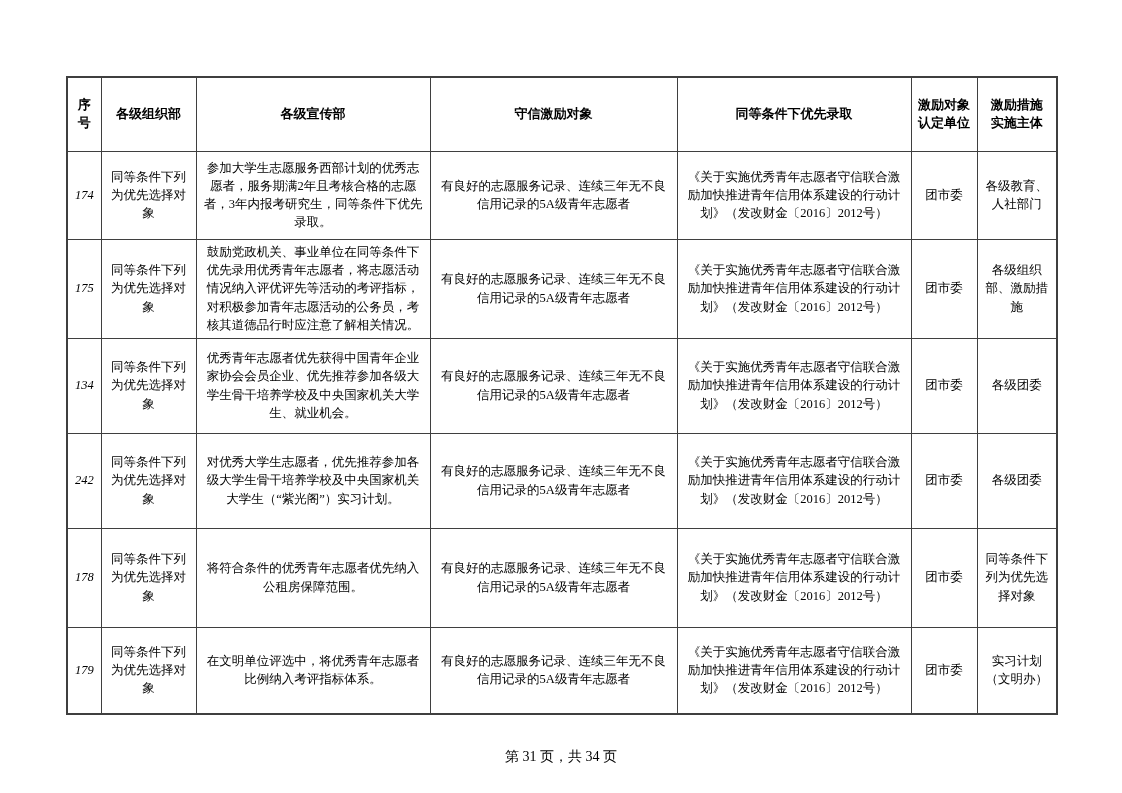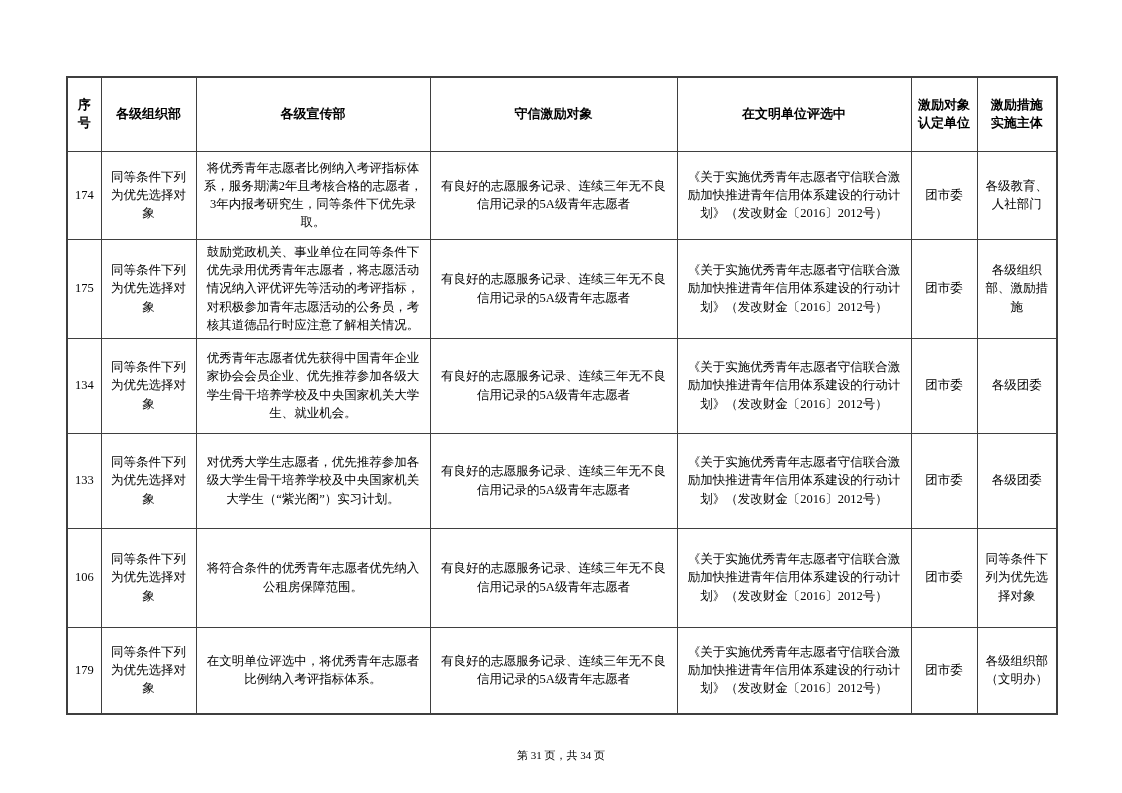--- a/index.html
+++ b/index.html
@@ -26,37 +26,37 @@
     text-align:center;
     vertical-align:middle;
     overflow:hidden;
   }
   table.incentive th {
     font-weight:bold;
     font-size:13px;
     white-space:pre-line;
     line-height:1.4;
   }
-  td.c-no { font-size:13px; }
+  td.c-no { font-size:13px;font-style:italic; }
   td.c-content, td.c-basis {
     text-align:justify;
     text-justify:inter-ideograph;
   }
   tr.hrow  { height:74px; }
   tr.row-0 { height:88px; }
   tr.row-1 { height:99px; }
   tr.row-2 { height:95px; }
   tr.row-3 { height:95px; }
   tr.row-4 { height:99px; }
   tr.row-5 { height:87px; }
   .footer {
     position:absolute;
     left:0; right:0; top:748px;
     text-align:center;
-    font-size:11px;
+    font-size:14px;
     color:#000000;
   }
 </style>
 </head>
 <body>
 
 <div class="page">
 
   <table class="incentive">
     <colgroup>
@@ -68,32 +68,32 @@
       <col style="width:66px">
       <col style="width:80px">
     </colgroup>
     <thead>
       <tr class="hrow">
         <th>序
 号</th>
         <th>各级组织部</th>
         <th>各级宣传部</th>
         <th>守信激励对象</th>
-        <th>在文明单位评选中</th>
+        <th>同等条件下优先录取</th>
         <th>激励对象
 认定单位</th>
         <th>激励措施
 实施主体</th>
       </tr>
     </thead>
     <tbody>
       <tr class="row-0">
         <td class="c-no">174</td>
         <td class="c-cat">同等条件下列为优先选择对象</td>
-        <td class="c-content">将优秀青年志愿者比例纳入考评指标体系，服务期满2年且考核合格的志愿者，3年内报考研究生，同等条件下优先录取。</td>
+        <td class="c-content">参加大学生志愿服务西部计划的优秀志愿者，服务期满2年且考核合格的志愿者，3年内报考研究生，同等条件下优先录取。</td>
         <td class="c-target">有良好的志愿服务记录、连续三年无不良信用记录的5A级青年志愿者</td>
         <td class="c-basis">《关于实施优秀青年志愿者守信联合激励加快推进青年信用体系建设的行动计划》（发改财金〔2016〕2012号）</td>
         <td class="c-unit">团市委</td>
         <td class="c-impl">各级教育、人社部门</td>
       </tr>
       <tr class="row-1">
         <td class="c-no">175</td>
         <td class="c-cat">同等条件下列为优先选择对象</td>
         <td class="c-content">鼓励党政机关、事业单位在同等条件下优先录用优秀青年志愿者，将志愿活动情况纳入评优评先等活动的考评指标，对积极参加青年志愿活动的公务员，考核其道德品行时应注意了解相关情况。</td>
         <td class="c-target">有良好的志愿服务记录、连续三年无不良信用记录的5A级青年志愿者</td>
@@ -104,44 +104,44 @@
       <tr class="row-2">
         <td class="c-no">134</td>
         <td class="c-cat">同等条件下列为优先选择对象</td>
         <td class="c-content">优秀青年志愿者优先获得中国青年企业家协会会员企业、优先推荐参加各级大学生骨干培养学校及中央国家机关大学生、就业机会。</td>
         <td class="c-target">有良好的志愿服务记录、连续三年无不良信用记录的5A级青年志愿者</td>
         <td class="c-basis">《关于实施优秀青年志愿者守信联合激励加快推进青年信用体系建设的行动计划》（发改财金〔2016〕2012号）</td>
         <td class="c-unit">团市委</td>
         <td class="c-impl">各级团委</td>
       </tr>
       <tr class="row-3">
-        <td class="c-no">133</td>
+        <td class="c-no">242</td>
         <td class="c-cat">同等条件下列为优先选择对象</td>
         <td class="c-content">对优秀大学生志愿者，优先推荐参加各级大学生骨干培养学校及中央国家机关大学生（“紫光阁”）实习计划。</td>
         <td class="c-target">有良好的志愿服务记录、连续三年无不良信用记录的5A级青年志愿者</td>
         <td class="c-basis">《关于实施优秀青年志愿者守信联合激励加快推进青年信用体系建设的行动计划》（发改财金〔2016〕2012号）</td>
         <td class="c-unit">团市委</td>
         <td class="c-impl">各级团委</td>
       </tr>
       <tr class="row-4">
-        <td class="c-no">106</td>
+        <td class="c-no">178</td>
         <td class="c-cat">同等条件下列为优先选择对象</td>
         <td class="c-content">将符合条件的优秀青年志愿者优先纳入公租房保障范围。</td>
         <td class="c-target">有良好的志愿服务记录、连续三年无不良信用记录的5A级青年志愿者</td>
         <td class="c-basis">《关于实施优秀青年志愿者守信联合激励加快推进青年信用体系建设的行动计划》（发改财金〔2016〕2012号）</td>
         <td class="c-unit">团市委</td>
         <td class="c-impl">同等条件下列为优先选择对象</td>
       </tr>
       <tr class="row-5">
         <td class="c-no">179</td>
         <td class="c-cat">同等条件下列为优先选择对象</td>
         <td class="c-content">在文明单位评选中，将优秀青年志愿者比例纳入考评指标体系。</td>
         <td class="c-target">有良好的志愿服务记录、连续三年无不良信用记录的5A级青年志愿者</td>
         <td class="c-basis">《关于实施优秀青年志愿者守信联合激励加快推进青年信用体系建设的行动计划》（发改财金〔2016〕2012号）</td>
         <td class="c-unit">团市委</td>
-        <td class="c-impl">各级组织部（文明办）</td>
+        <td class="c-impl">实习计划（文明办）</td>
       </tr>
     </tbody>
   </table>
 
   <div class="footer">第 31 页，共 34 页</div>
 
 </div>
 
 </body></html>

